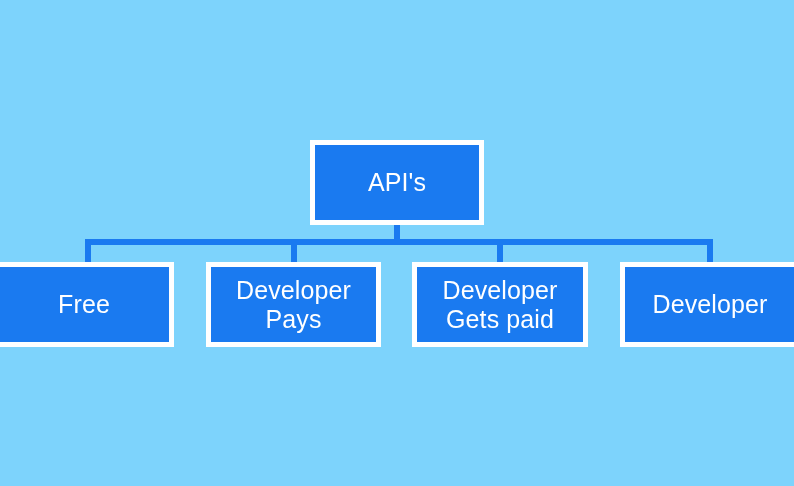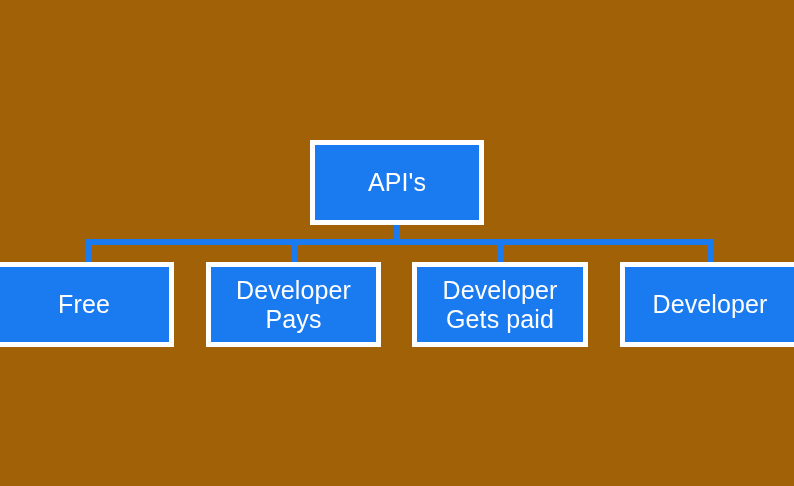--- a/index.html
+++ b/index.html
@@ -117,21 +117,21 @@
   #conn-drop-indirect {
     left: 707px;
     top: 239px;
     width: 6px;
     height: 24px;
   }
 </style>
 </head>
 <body style="background: rgb(0, 0, 0);">
 
-<div id="diagram" style="background: #a16207; text-decoration: underline;">
+<div id="diagram" style="background: #7dd3fc; text-decoration: underline;">
 
   <div class="node" id="node-root" style="background: rgb(26, 122, 240); border-color: rgb(255, 255, 255);">
     <span class="node-label" style="color: rgb(255, 255, 255);">API's</span>
   </div>
 
   <div class="conn" id="conn-root-stem" style="background: rgb(26, 122, 240);"></div>
   <div class="conn" id="conn-bus" style="background: rgb(26, 122, 240);"></div>
   <div class="conn" id="conn-drop-free" style="background: rgb(26, 122, 240);"></div>
   <div class="conn" id="conn-drop-developer-pays" style="background: rgb(26, 122, 240);"></div>
   <div class="conn" id="conn-drop-developer-gets-paid" style="background: rgb(26, 122, 240);"></div>

